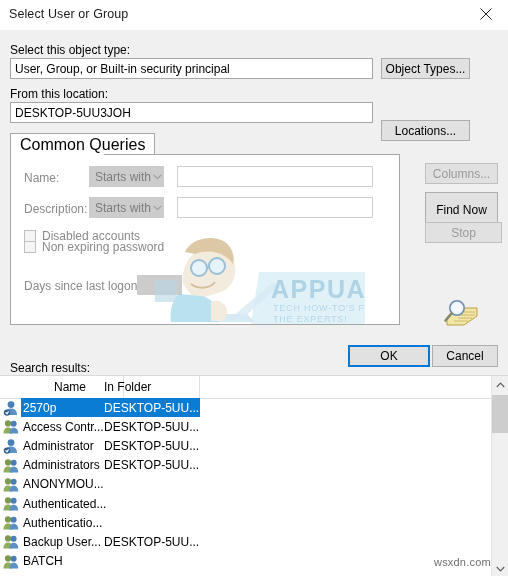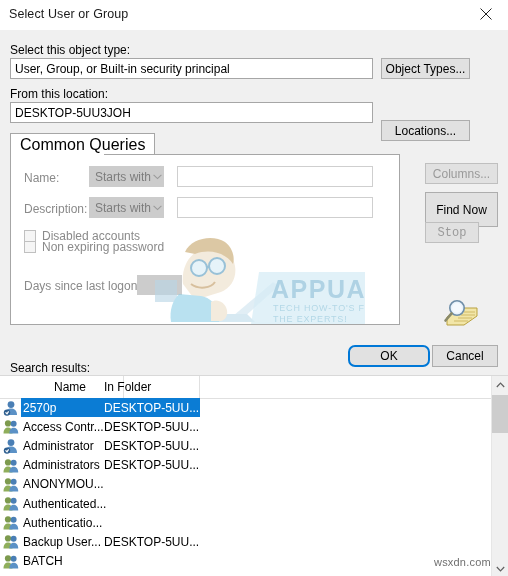--- a/index.html
+++ b/index.html
@@ -371,39 +371,39 @@
       <span class="cblabel">Non expiring password</span>
     </div>
 
     <div class="lbl lbl-dim" style="left:24px; top:249px;">Days since last logon:</div>
     <div class="combo" style="left:137px; top:245px; width:45px; height:20px;">
       <span class="combo-text"></span>
     </div>
 
     <div class="btn disabled" style="left:425px; top:133px; width:73px; height:21px;">Columns...</div>
     <div class="btn" style="left:425px; top:162px; width:73px; height:35px;">Find Now</div>
-    <div class="btn disabled" style="left:425px; top:192px; width:54px; height:21px;font-family:Liberation Mono, monospace;">Stop</div>
+    <div class="btn disabled" style="left:425px; top:192px; width:77px; height:21px;">Stop</div>
 
     <div class="searchart">
       <svg width="40" height="34" viewBox="0 0 40 34">
 
         <path d="M7 20 L20 11 L37 11 L37 19 L24 28 L7 28 Z" fill="#f2e6a8" stroke="#b9a13e" stroke-width="1"></path>
         <path d="M9 21 L21 13 L35 13" fill="none" stroke="#cdb css" stroke-width="0"></path>
         <line x1="24" y1="15" x2="35" y2="15" stroke="#d6c271" stroke-width="1.2"></line>
         <line x1="21" y1="18" x2="35" y2="18" stroke="#d6c271" stroke-width="1.2"></line>
         <line x1="18" y1="21" x2="32" y2="21" stroke="#d6c271" stroke-width="1.2"></line>
         <line x1="14" y1="24" x2="28" y2="24" stroke="#d6c271" stroke-width="1.2"></line>
 
         <circle cx="17" cy="11" r="7.2" fill="#e8f2fb" stroke="#6f8ea8" stroke-width="1.6"></circle>
         <circle cx="17" cy="11" r="5" fill="#ffffff" opacity="0.55"></circle>
         <line x1="11.6" y1="16.4" x2="5.5" y2="23.5" stroke="#8a8a6a" stroke-width="2.6" stroke-linecap="round"></line>
       </svg>
     </div>
 
-    <div class="btn default-btn" style="left:348px; top:315px; width:82px; height:22px;border-radius:7px;">OK</div>
+    <div class="btn default-btn" style="left:348px; top:315px; width:82px; height:22px;">OK</div>
     <div class="btn" style="left:432px; top:315px; width:66px; height:22px;">Cancel</div>
 
     <div class="lbl" style="left:10px; top:331px;">Search results:</div>
   </div>
 
   <div class="listbox">
 
     <div class="lv-header">
       <div class="lv-col" style="left:1px; width:75px;margin-left:48px;">Name</div>
       <div class="lv-col" style="left:99px; width:101px;">In Folder</div>

